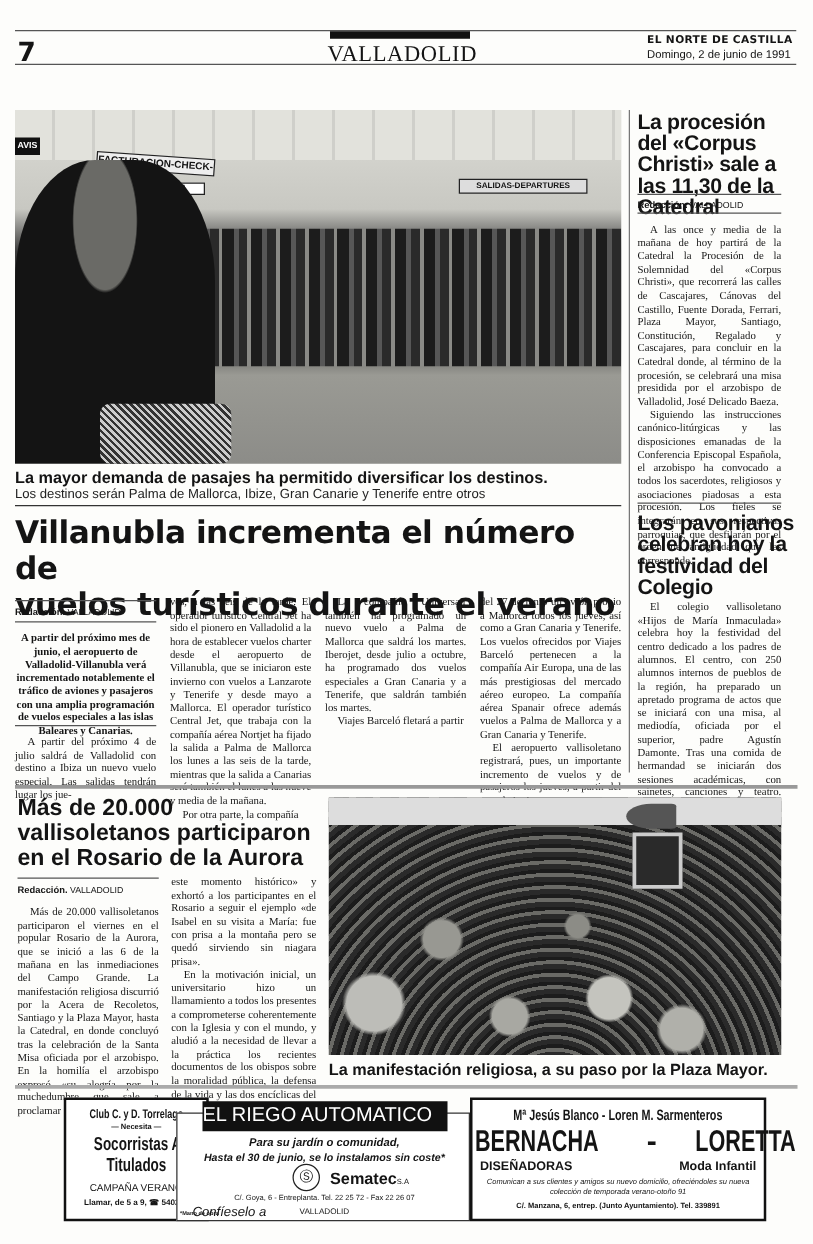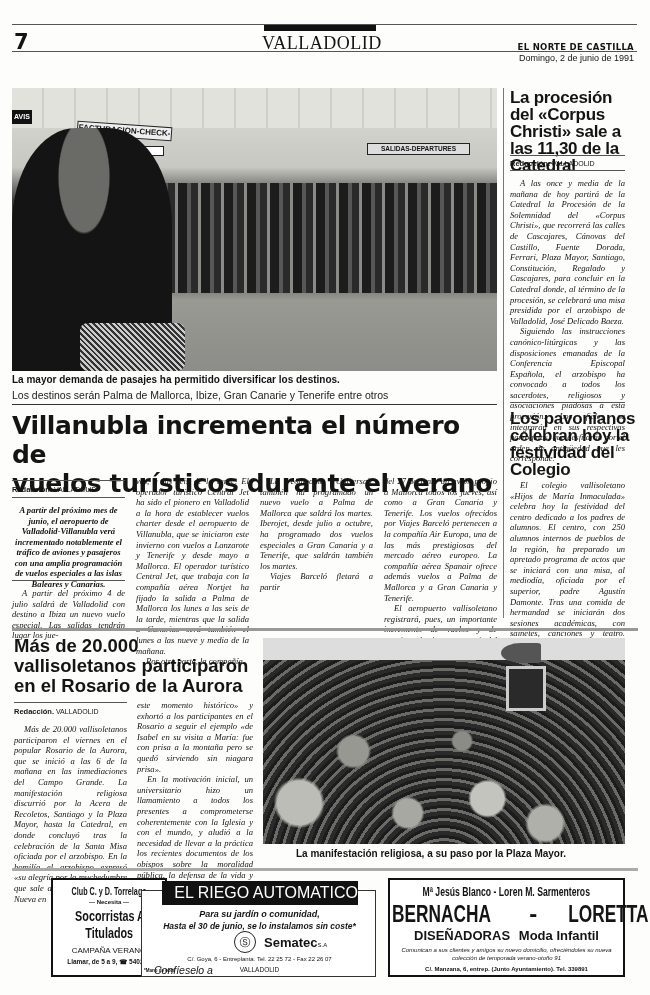--- a/index.html
+++ b/index.html
@@ -3,25 +3,25 @@
 <meta charset="utf-8">
 <style>
   * { box-sizing: border-box; margin: 0; padding: 0; }
   body { width: 650px; height: 995px; background: #fdfdfb; color: #141414; font-family: "Liberation Serif", serif; position: relative; overflow: hidden; }
   .abs { position: absolute; }
   .sans { font-family: "Liberation Sans", sans-serif; }
   .hr { position: absolute; height: 1px; background: #555; }
   .header-pagenum { left: 14px; top: 30px; font-family: "DejaVu Sans", sans-serif; font-weight: bold; font-size: 21px; }
   .header-section { left: 262px; top: 33px; width: 116px; text-align: center; font-size: 18px; letter-spacing: 0.5px; }
   .header-bar { left: 264px; top: 25px; width: 112px; height: 6px; background: #111; }
-  .masthead { right: 16px; top: 26px; text-align: right; font-size: 9px; line-height: 11px; margin-top: 16px; }
+  .masthead { right: 16px; top: 26px; font-size: 9px; line-height: 11px; }
   .masthead b { font-family: "DejaVu Sans", sans-serif; font-size: 8.5px; letter-spacing: 0.3px; }
   .photo { background: #333; overflow: hidden; }
-  .caption { font-family: "Liberation Sans", sans-serif; font-weight: bold; font-size: 10px; }
-  .body { font-size: 8.6px; line-height: 10.6px; text-align: justify; font-style: italic; }
+  .caption { font-family: "Liberation Sans", sans-serif; font-weight: bold; font-size: 13px; }
+  .body { font-size: 8.6px; line-height: 10.6px; text-align: justify; }
   .body p { text-indent: 10px; }
   .byline { font-family: "Liberation Sans", sans-serif; font-size: 7px; }
   .byline b { font-size: 7.5px; }
   .hd-side { font-family: "Liberation Sans", sans-serif; font-weight: bold; font-size: 17px; line-height: 17px; letter-spacing: -0.3px; }
   .ad { border: 2px solid #111; background: #fff; text-align: center; }
   .cond { display: inline-block; transform: scaleX(0.72); transform-origin: center; white-space: nowrap; }
 </style>
 </head>
 <body>
 
@@ -104,51 +104,51 @@
 <div class="abs body" style="left:137px;top:700px;width:116px;">
   <div>este momento histórico» y exhortó a los participantes en el Rosario a seguir el ejemplo «de Isabel en su visita a María: fue con prisa a la montaña pero se quedó sirviendo sin niagara prisa».</div>
   <p>En la motivación inicial, un universitario hizo un llamamiento a todos los presentes a comprometerse coherentemente con la Iglesia y con el mundo, y aludió a la necesidad de llevar a la práctica los recientes documentos de los obispos sobre la moralidad pública, la defensa de la vida y las dos encíclicas del Papa sobre las Misiones y la Doctrina Social.</p>
 </div>
 
 <div class="abs photo" style="left:263px;top:638px;width:362px;height:206px;background:radial-gradient(circle at 10% 80%,#bdbdb8 0 6%,transparent 7%),radial-gradient(circle at 40% 85%,#a8a8a2 0 5%,transparent 6%),radial-gradient(circle at 62% 78%,#c4c4be 0 6%,transparent 7%),radial-gradient(circle at 78% 90%,#b0b0aa 0 5%,transparent 6%),radial-gradient(circle at 25% 55%,#989892 0 5%,transparent 6%),radial-gradient(circle at 55% 50%,#8c8c86 0 4%,transparent 5%),repeating-radial-gradient(circle at 50% 120%,#2a2a2a 0 4px,#6a6a66 4px 7px,#1c1c1c 7px 10px);">
   <div class="abs" style="left:0;top:0;width:362px;height:22px;background:#ddd;"></div>
   <div class="abs" style="left:238px;top:5px;width:40px;height:20px;background:#555;border-radius:50% 10% 10% 50%;"></div>
   <div class="abs" style="left:243px;top:28px;width:40px;height:45px;background:#2a2a2a;border:3px solid #ccc;"></div>
 </div>
-<div class="abs caption" style="left:263px;top:848px;margin-left:33px;">La manifestación religiosa, a su paso por la Plaza Mayor.</div>
+<div class="abs caption" style="left:263px;top:848px;">La manifestación religiosa, a su paso por la Plaza Mayor.</div>
 
 <div class="abs" style="left:12px;top:868px;width:626px;height:3px;background:#aaa;"></div>
 
 <div class="abs ad" style="left:14px;top:878px;width:116px;height:99px;border-width:2px;margin-left:37px;">
   <div class="sans" style="font-weight:bold;font-size:10px;margin-top:6px;"><span class="cond">Club C. y D. Torrelago</span></div>
   <div class="sans" style="font-size:6px;font-weight:bold;margin-top:2px;">— <span>Necesita</span> —</div>
   <div class="sans" style="font-weight:bold;font-size:15px;line-height:17px;margin-top:2px;"><span class="cond">Socorristas Acuáticos</span></div>
   <div class="sans" style="font-weight:bold;font-size:15px;line-height:17px;"><span class="cond">Titulados</span></div>
   <div class="sans" style="font-size:8px;margin-top:5px;">CAMPAÑA VERANO</div>
   <div class="sans" style="font-size:6.5px;font-weight:bold;margin-top:3px;">Llamar, de 5 a 9, ☎ 540207</div>
 </div>
 
 <div class="abs" style="left:141px;top:890px;width:235px;height:87px;border:1px solid #333;background:#fff;">
-  <div class="abs sans" style="left:20px;top:-10px;width:196px;height:24px;background:#111;color:#fff;font-size:16px;line-height:24px;text-align:right;">EL RIEGO AUTOMATICO</div>
+  <div class="abs sans" style="left:20px;top:-10px;width:196px;height:24px;background:#111;color:#fff;font-size:16px;line-height:24px;text-align:left;">EL RIEGO AUTOMATICO</div>
   <div class="abs sans" style="left:0;top:18px;width:235px;text-align:center;font-style:italic;font-weight:bold;font-size:9px;">Para su jardín o comunidad,</div>
   <div class="abs sans" style="left:0;top:30px;width:235px;text-align:center;font-style:italic;font-weight:bold;font-size:8.5px;">Hasta el 30 de junio, se lo instalamos sin coste*</div>
   <div class="abs sans" style="left:12px;top:45px;font-style:italic;font-size:10.5px;margin-top:28px;">Confíeselo a</div>
   <div class="abs" style="left:92px;top:40px;width:22px;height:22px;border:1px solid #222;border-radius:50%;font-size:11px;line-height:20px;text-align:center;">Ⓢ</div>
   <div class="abs sans" style="left:122px;top:44px;font-weight:bold;font-size:13px;"><span>Sematec</span><span style="font-size:6px;font-weight:normal;">S.A</span></div>
   <div class="abs sans" style="left:0;top:65px;width:235px;text-align:center;font-size:6px;">C/. Goya, 6 - Entreplanta. Tel. 22 25 72 - Fax 22 26 07</div>
   <div class="abs sans" style="left:0;top:75px;width:235px;text-align:center;font-size:6.5px;">VALLADOLID</div>
   <div class="abs sans" style="left:2px;top:77px;font-size:4.5px;font-weight:bold;">*Mano de obra</div>
 </div>
 
-<div class="abs ad" style="left:388px;top:878px;width:237px;height:99px;border-width:2px;">
+<div class="abs ad" style="left:376px;top:878px;width:237px;height:99px;border-width:2px;">
   <div class="sans" style="font-weight:bold;font-size:12px;margin-top:5px;"><span class="cond">Mª Jesús Blanco - Loren M. Sarmenteros</span></div>
   <div class="sans" style="display:flex;justify-content:space-between;padding:0 2px;font-weight:bold;font-size:24px;line-height:26px;margin-top:2px;">
     <span class="cond" style="transform-origin:left;">BERNACHA</span>
     <span>-</span>
     <span class="cond" style="transform-origin:right;">LORETTA</span>
   </div>
-  <div class="sans" style="display:flex;justify-content:space-between;padding:0 24px;font-weight:bold;font-size:13px;margin-top:1px;">
+  <div class="sans" style="display:flex;justify-content:space-between;padding:0 6px;font-weight:bold;font-size:10px;margin-top:1px;">
     <span>DISEÑADORAS</span>
     <span>Moda Infantil</span>
   </div>
   <div class="sans" style="font-style:italic;font-size:6px;line-height:8px;padding:3px 8px 0;">Comunican a sus clientes y amigos su nuevo domicilio, ofreciéndoles su nueva colección de temporada verano-otoño 91</div>
   <div class="sans" style="font-size:6px;font-weight:bold;margin-top:4px;">C/. Manzana, 6, entrep. (Junto Ayuntamiento). Tel. 339891</div>
 </div>
 
 </body></html>

